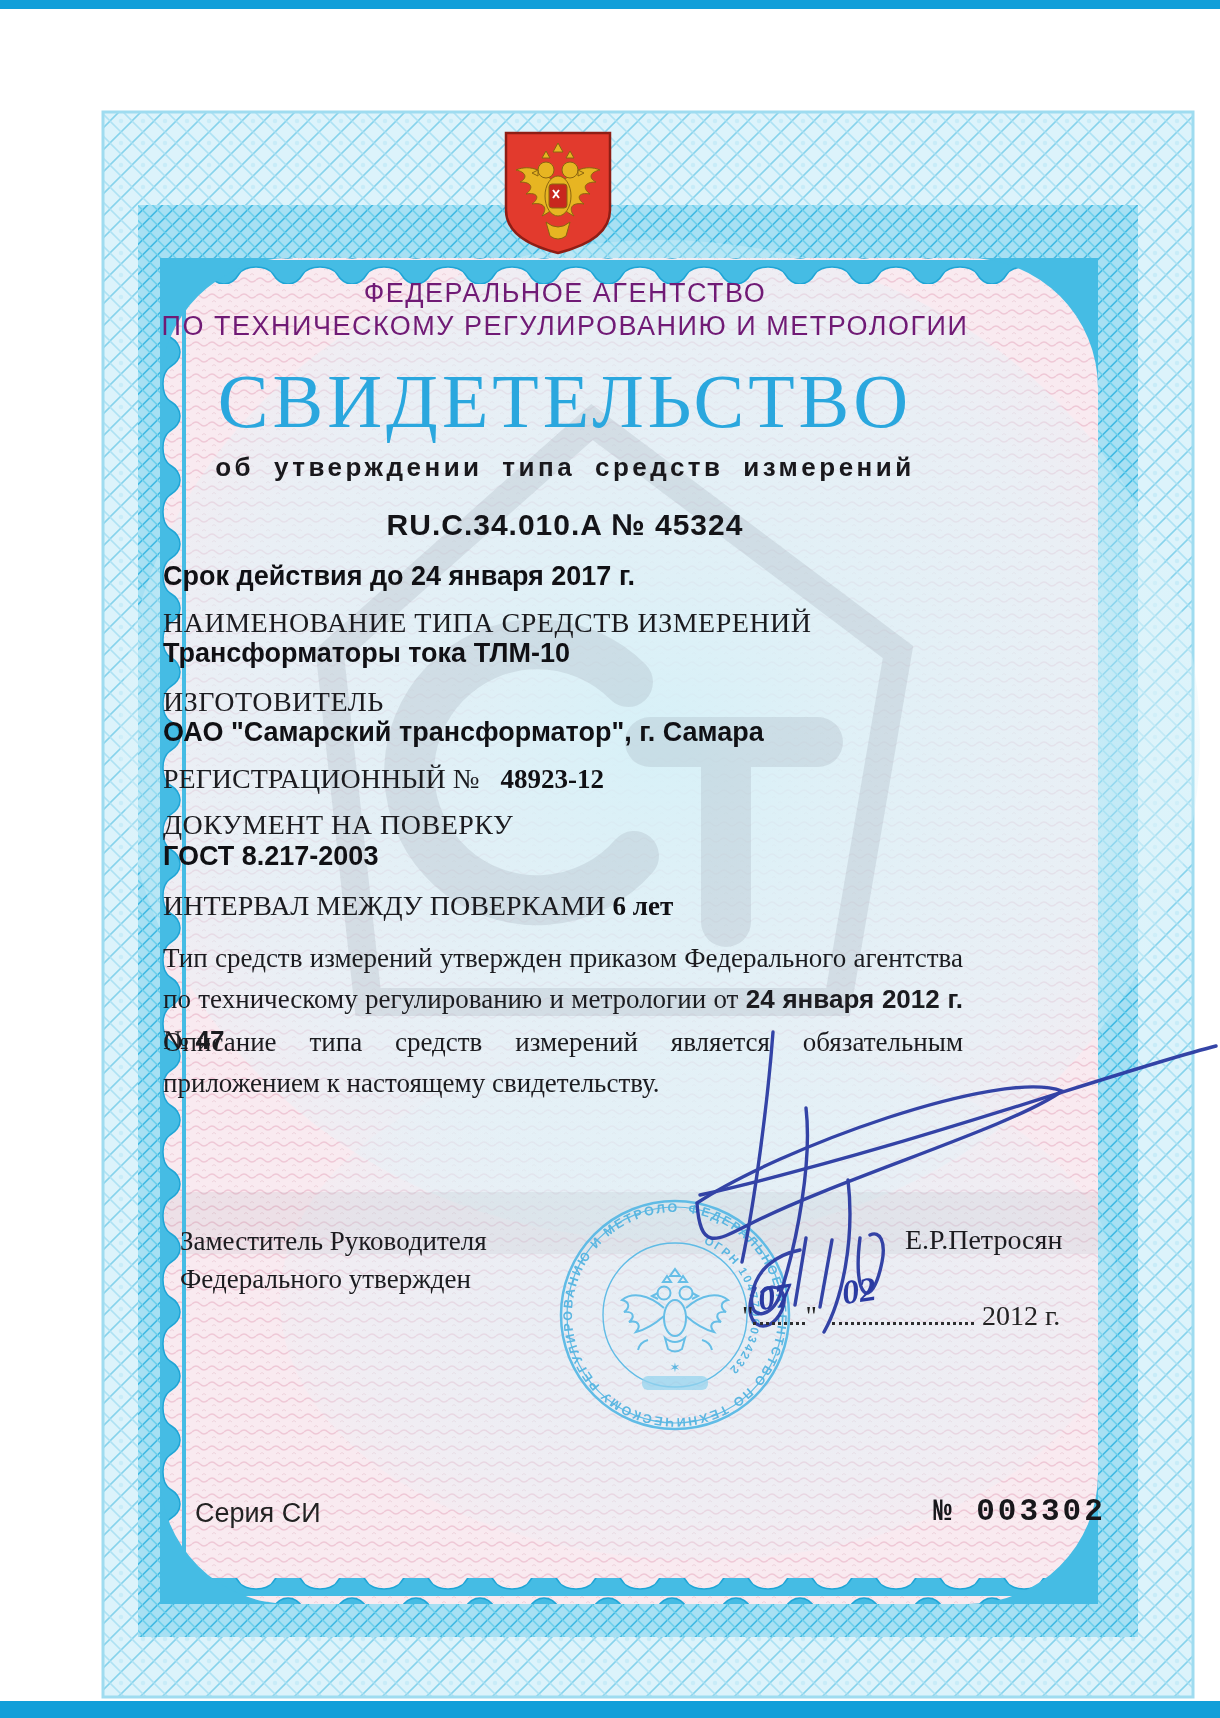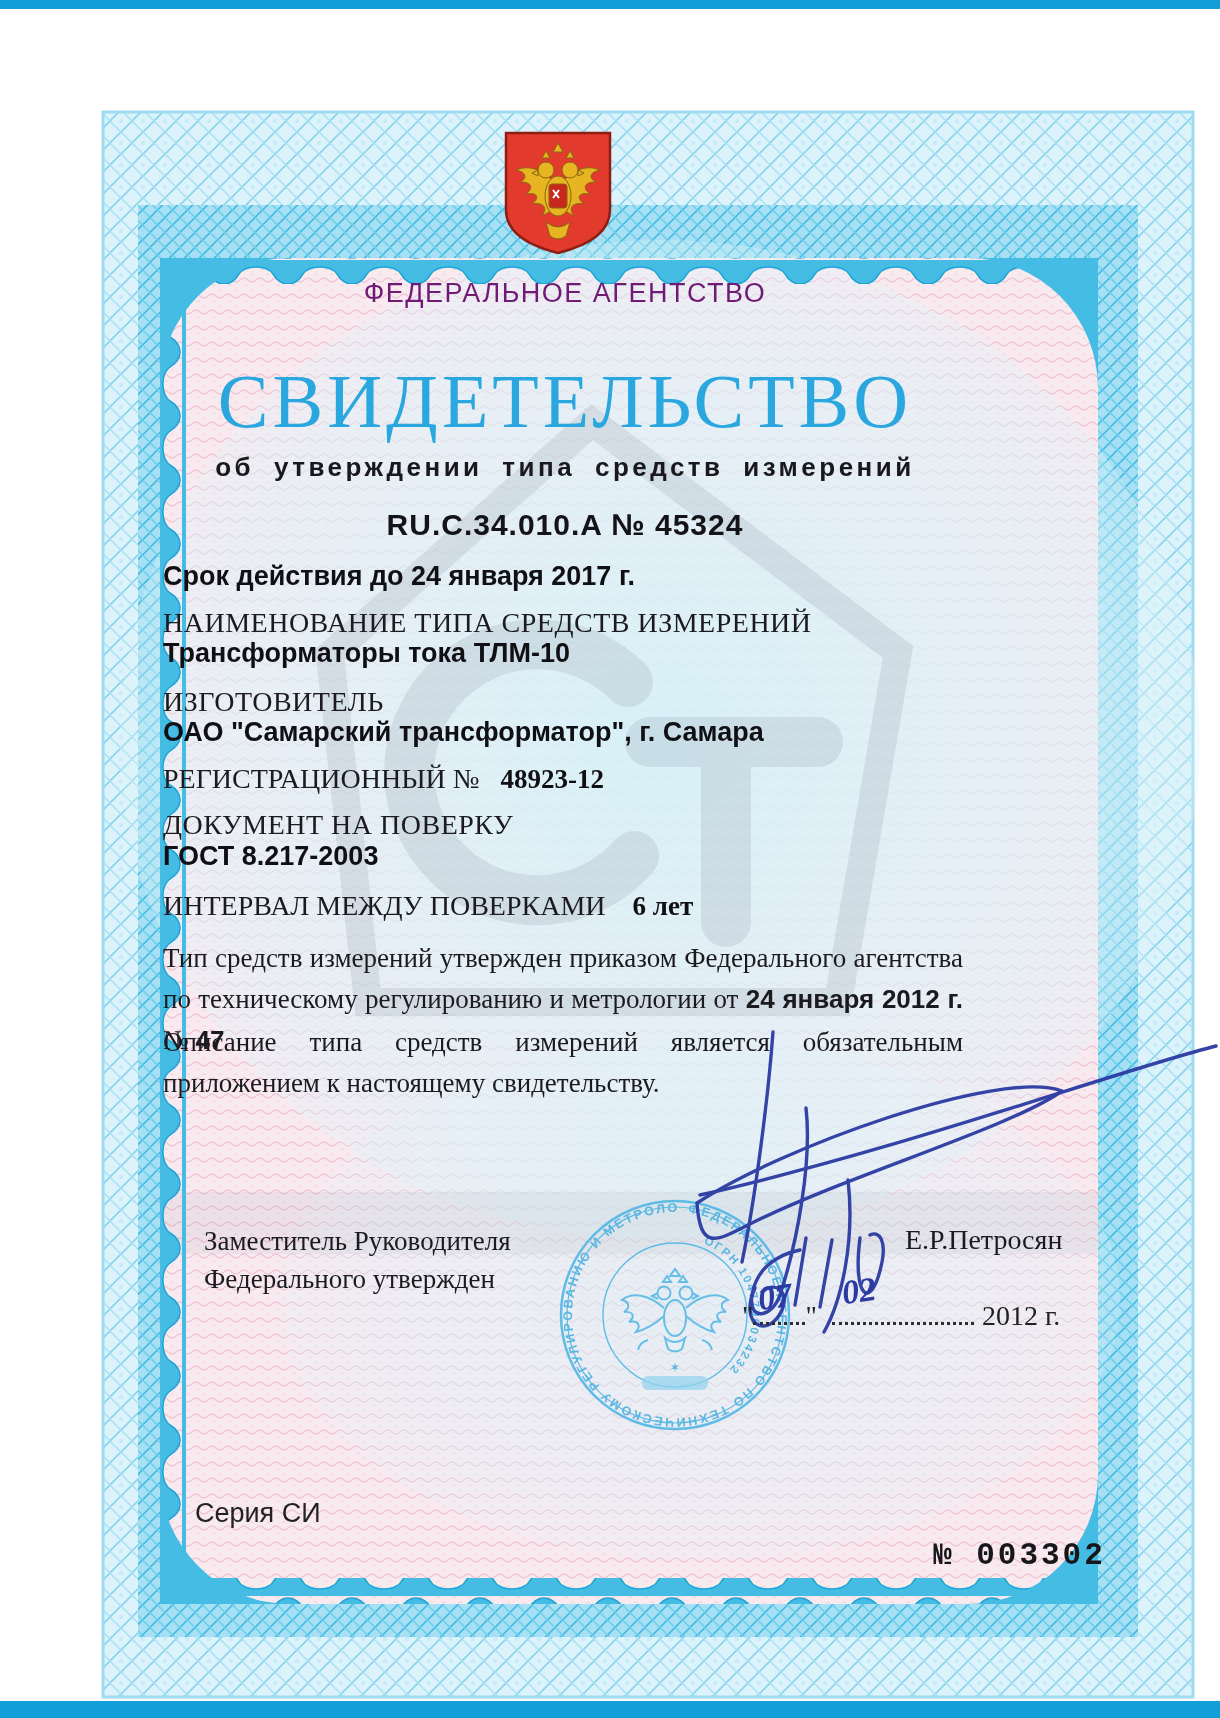--- a/index.html
+++ b/index.html
@@ -10,21 +10,21 @@
   
   .hdr{font-size:27px;letter-spacing:1.5px;color:#701a75;white-space:nowrap;}
   .title{font-family:"Liberation Serif",serif;font-weight:normal;font-size:76px;
          letter-spacing:4px;color:#2aa7de;white-space:nowrap;}
   .subtitle{font-weight:bold;font-size:26px;letter-spacing:3.5px;word-spacing:9px;color:#19181c;white-space:nowrap;text-align:center;}
   .docnum{font-weight:bold;font-size:30px;letter-spacing:1px;color:#141418;white-space:nowrap;}
   .boldsans{font-weight:bold;font-size:27px;color:#101014;}
   .label-serif{font-family:"Liberation Serif",serif;font-size:28px;letter-spacing:.5px;color:#1b1b1f;white-space:nowrap;}
   .para{font-family:"Liberation Serif",serif;font-size:27px;line-height:41px;text-align:justify;color:#1b1b1f;}
   .para b{font-family:"Liberation Sans",sans-serif;font-size:26px;}
-  .sig-pos{font-family:"Liberation Serif",serif;font-size:27px;line-height:38px;color:#1b1b1f;margin-left:24px;}
+  .sig-pos{font-family:"Liberation Serif",serif;font-size:27px;line-height:38px;color:#1b1b1f;}
   .sig-name{font-family:"Liberation Serif",serif;font-size:28px;color:#1b1b1f;white-space:nowrap;}
   .date-row{font-family:"Liberation Serif",serif;font-size:28px;color:#222;white-space:nowrap;}
   .dots{display:inline-block;border-bottom:3px dotted #2e2e30;height:24px;vertical-align:baseline;}
   .hand{position:absolute;font-family:"Liberation Serif",serif;font-style:italic;font-weight:bold;
         color:#2a3aa2;font-size:34px;transform:rotate(-8deg);}
   .series{font-size:27px;color:#222;}
   .formnum{font-family:"Liberation Mono",monospace;font-weight:bold;font-size:31px;letter-spacing:3px;color:#17171b;}
   .mix-label{font-family:"Liberation Serif",serif;font-size:28px;color:#1b1b1f;}
   .mix-label .v{font-family:Liberation Serif, serif;font-weight:bold;font-size:27px;color:#101014;}
 </style>
@@ -112,20 +112,21 @@
         <circle cx="68" cy="40" r="8"></circle>
       <path d="M36,40 l-6,3 6,3 z M76,40 l6,3 -6,3 z"></path>
       <path d="M40,28 h8 l-4,-7 z M64,28 h8 l-4,-7 z M51,22 h10 l-5,-9 z"></path>
       <path d="M44,92 q12,10 24,0 l-4,14 q-8,6 -16,0 z"></path>
     </g>
     <rect x="47" y="54" width="18" height="24" rx="3" fill="#c8281e" stroke="#8a6410"></rect>
     <path d="M51,60 l6,8 m0,-8 l-6,8" stroke="#ffffff" stroke-width="2"></path>
   </svg>
 
   <div class="abs centered hdr" style="top:278px">ФЕДЕРАЛЬНОЕ АГЕНТСТВО</div>
+  <div class="abs centered hdr" style="top:311px">ПО ТЕХНИЧЕСКОМУ РЕГУЛИРОВАНИЮ И МЕТРОЛОГИИ</div>
 
   <div class="abs centered title" style="top:358px">СВИДЕТЕЛЬСТВО</div>
 
   <div class="abs centered subtitle" style="top:452px">об утверждении типа средств измерений</div>
 
   <div class="abs centered docnum" style="top:508px">RU.C.34.010.A  №  45324</div>
 
   <div class="abs boldsans" style="left:163px;top:561px">Срок действия до  24 января 2017 г.</div>
 
   <div class="abs label-serif" style="left:163px;top:607px">НАИМЕНОВАНИЕ ТИПА СРЕДСТВ ИЗМЕРЕНИЙ</div>
@@ -137,21 +138,21 @@
   <div class="abs mix-label" style="left:163px;top:763px">
     <span>РЕГИСТРАЦИОННЫЙ №</span>
     <span class="v" style="margin-left:14px">48923-12</span>
   </div>
 
   <div class="abs label-serif" style="left:163px;top:809px">ДОКУМЕНТ НА ПОВЕРКУ</div>
   <div class="abs boldsans" style="left:163px;top:841px">ГОСТ 8.217-2003</div>
 
   <div class="abs mix-label" style="left:163px;top:890px">
     <span>ИНТЕРВАЛ МЕЖДУ ПОВЕРКАМИ</span>
-    <span class="v" style="margin-left:20px">6 лет</span>
+    <span class="v" style="margin-left:0">6 лет</span>
   </div>
 
   <div class="abs para" style="left:163px;top:938px;width:800px">
     <span>Тип средств измерений утвержден приказом Федерального агентства по техническому регулированию и метрологии от </span><b>24 января 2012 г.</b><span> № </span><b>47</b>
   </div>
 
   <div class="abs para" style="left:163px;top:1022px;width:800px">Описание типа средств измерений является обязательным приложением к настоящему свидетельству.</div>
 
   <svg class="abs" style="left:550px;top:1190px" width="250" height="250" viewBox="0 0 250 250" opacity="0.92">
     <defs>
@@ -205,15 +206,15 @@
 
   <div class="abs date-row" style="left:742px;top:1298px">
     <span>"</span><span class="dots" style="width:52px"></span><span>"</span>
     <span class="dots" style="width:142px;margin-left:8px"></span>
     <span style="margin-left:1px">2012 г.</span>
   </div>
   <span class="hand" style="left:758px;top:1278px">07</span>
   <span class="hand" style="left:842px;top:1272px">02</span>
 
   <div class="abs series" style="left:195px;top:1498px">Серия СИ</div>
-  <div class="abs formnum" style="left:933px;top:1538px">№ 003302</div>
+  <div class="abs formnum" style="left:933px;top:1494px">№ 003302</div>
 
 </div>
 
 </body></html>

